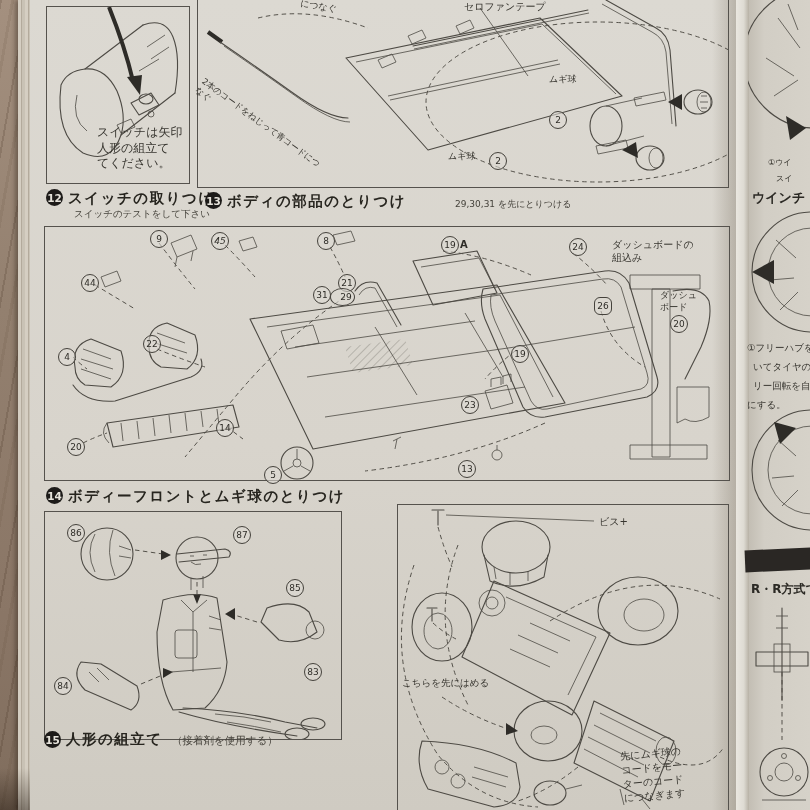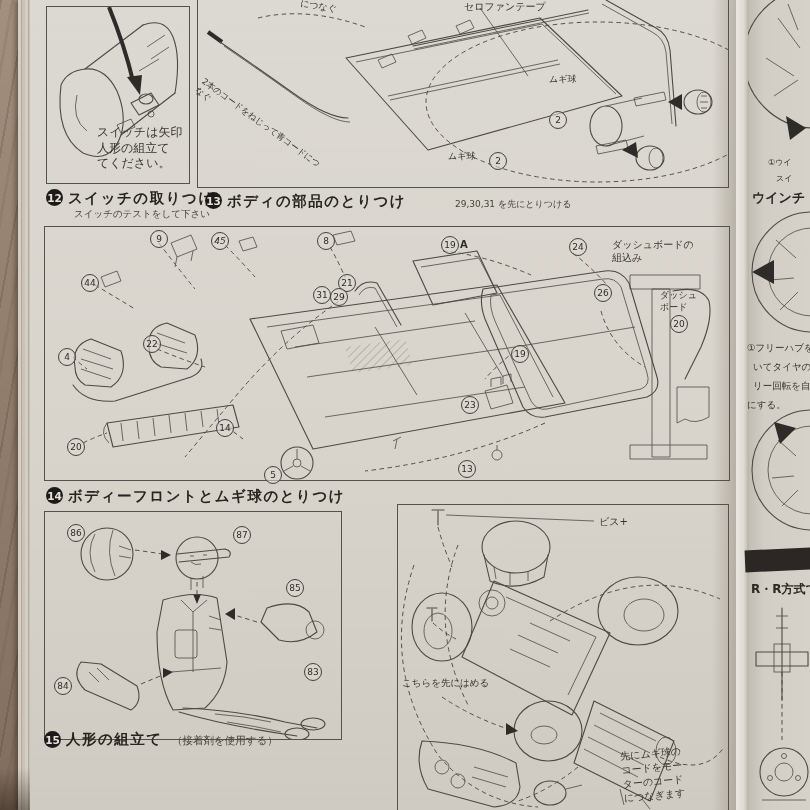--- a/index.html
+++ b/index.html
@@ -228,33 +228,33 @@
     </div>
   <div class="co" style="left:569px;top:238px;">
       <span class="n">24</span>
     </div>
   <div class="co" style="left:338px;top:274px;">
       <span class="n">21</span>
     </div>
   <div class="co" style="left:313px;top:286px;">
       <span class="n">31</span>
     </div>
-  <div class="co" style="left:330px;top:288px;">
+  <div class="co" style="left:330px;top:288px;padding-left:7px;">
       <span class="n">29</span>
     </div>
   <div class="co" style="left:58px;top:348px;">
       <span class="n">4</span>
     </div>
   <div class="co" style="left:143px;top:335px;">
       <span class="n">22</span>
     </div>
   <div class="co" style="left:511px;top:345px;">
       <span class="n">19</span>
     </div>
-  <div class="co" style="left:594px;top:284px;">
+  <div class="co" style="left:594px;top:297px;border-radius:6px;">
       <span class="n">26</span>
     </div>
   <div class="co" style="left:670px;top:315px;">
       <span class="n">20</span>
     </div>
   <div class="co" style="left:67px;top:438px;">
       <span class="n">20</span>
     </div>
   <div class="co" style="left:216px;top:419px;">
       <span class="n">14</span>

